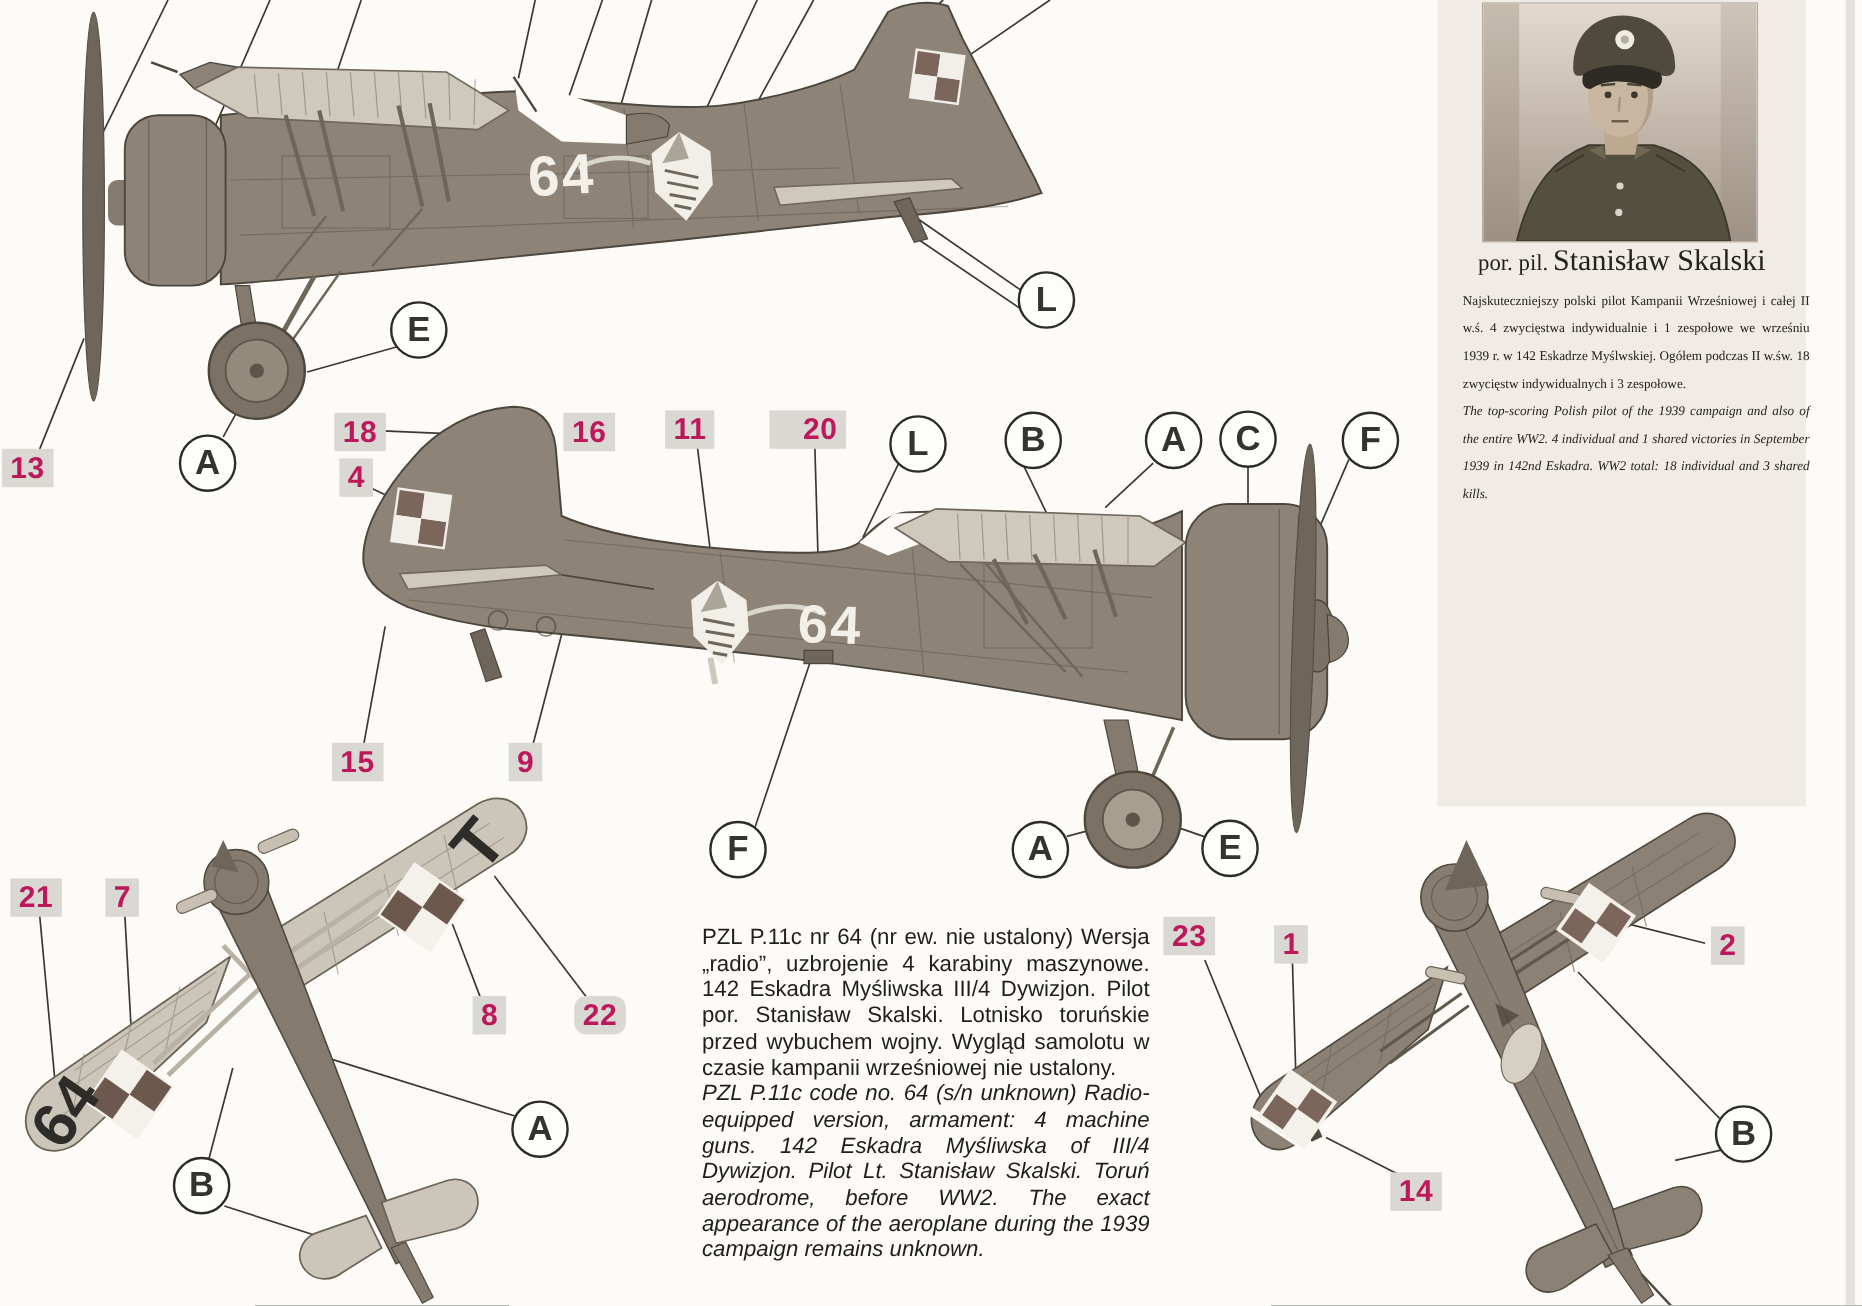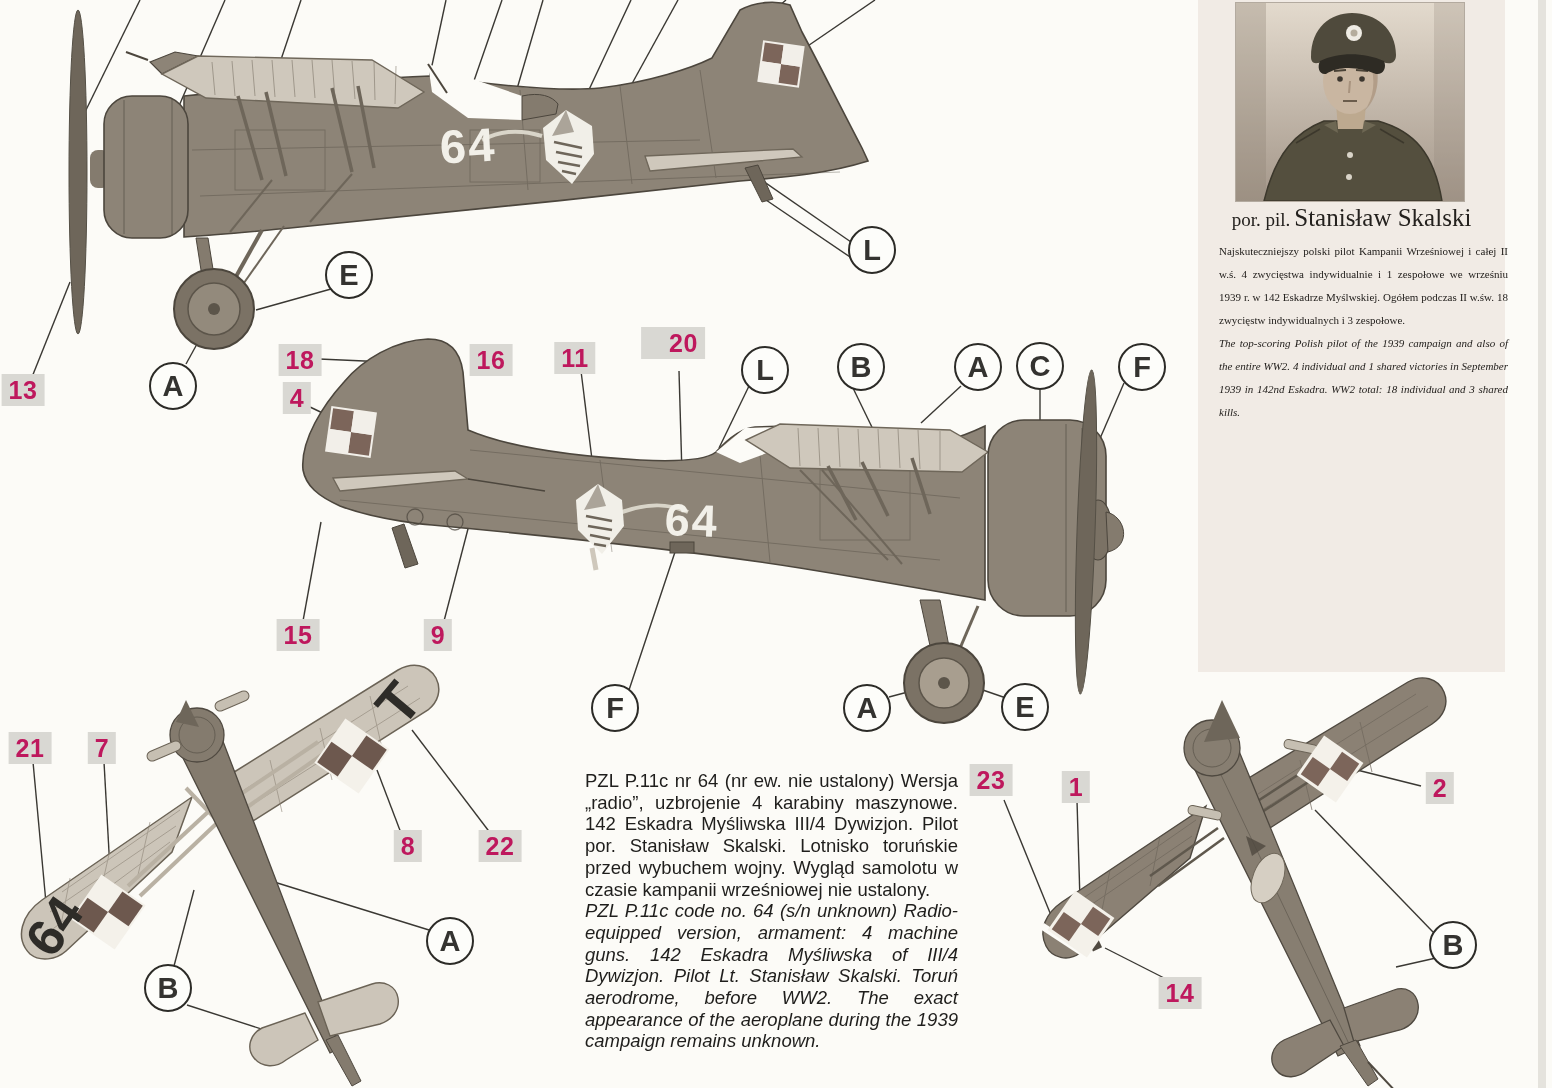--- a/index.html
+++ b/index.html
@@ -365,27 +365,27 @@
         <rect x="0" y="0" width="21" height="21" fill="#7c655a"></rect>
       </g>
     </g>
   </svg>
 
   <div class="numlab" style="left: 23px; top: 390px;">13</div>
   <div class="numlab" style="left: 300px; top: 360px;">18</div>
   <div class="numlab" style="left: 467px; top: 360px; margin-left: 24px;">16</div>
   <div class="numlab" style="left: 297px; top: 398px;">4</div>
   <div class="numlab" style="left: 575px; top: 358px;">11</div>
-  <div class="numlab" style="left: 673px; top: 343px; padding-left: 28px;">20</div>
+  <div class="numlab" style="left: 673px; top: 358px; padding-left: 28px;">20</div>
   <div class="numlab" style="left: 298px; top: 635px;">15</div>
   <div class="numlab" style="left: 438px; top: 635px;">9</div>
   <div class="numlab" style="left: 30px; top: 748px;">21</div>
   <div class="numlab" style="left: 102px; top: 748px;">7</div>
   <div class="numlab" style="left: 408px; top: 846px;">8</div>
-  <div class="numlab" style="left: 500px; top: 846px;">22</div>
+  <div class="numlab" style="left: 500px; top: 846px; border-radius: 10px;">22</div>
   <div class="numlab" style="left: 991px; top: 780px;">23</div>
   <div class="numlab" style="left: 1076px; top: 787px;">1</div>
   <div class="numlab" style="left: 1440px; top: 788px;">2</div>
   <div class="numlab" style="left: 1180px; top: 993px;">14</div>
 
   <div class="letcirc" style="left: 173px; top: 386px;">A</div>
   <div class="letcirc" style="left: 349px; top: 275px;">E</div>
   <div class="letcirc" style="left: 872px; top: 250px;">L</div>
   <div class="letcirc" style="left: 765px; top: 370px;">L</div>
   <div class="letcirc" style="left: 861px; top: 367px;">B</div>

